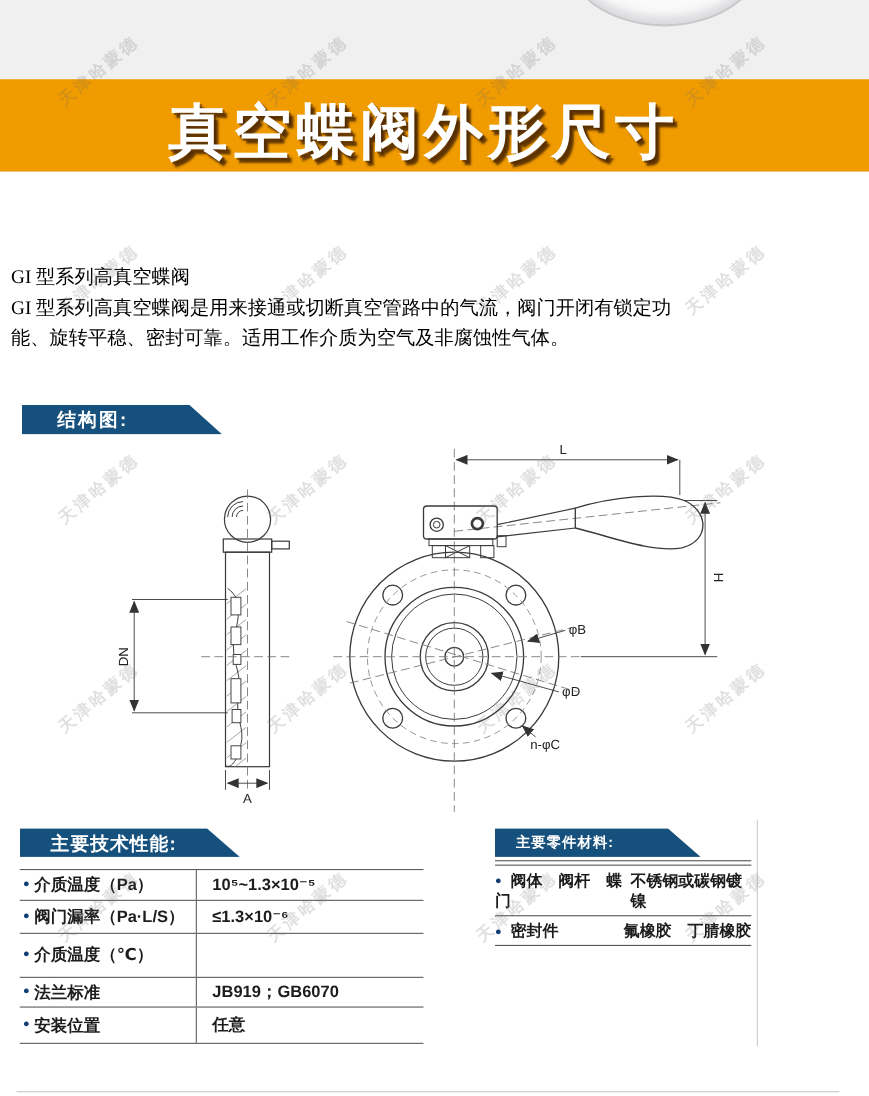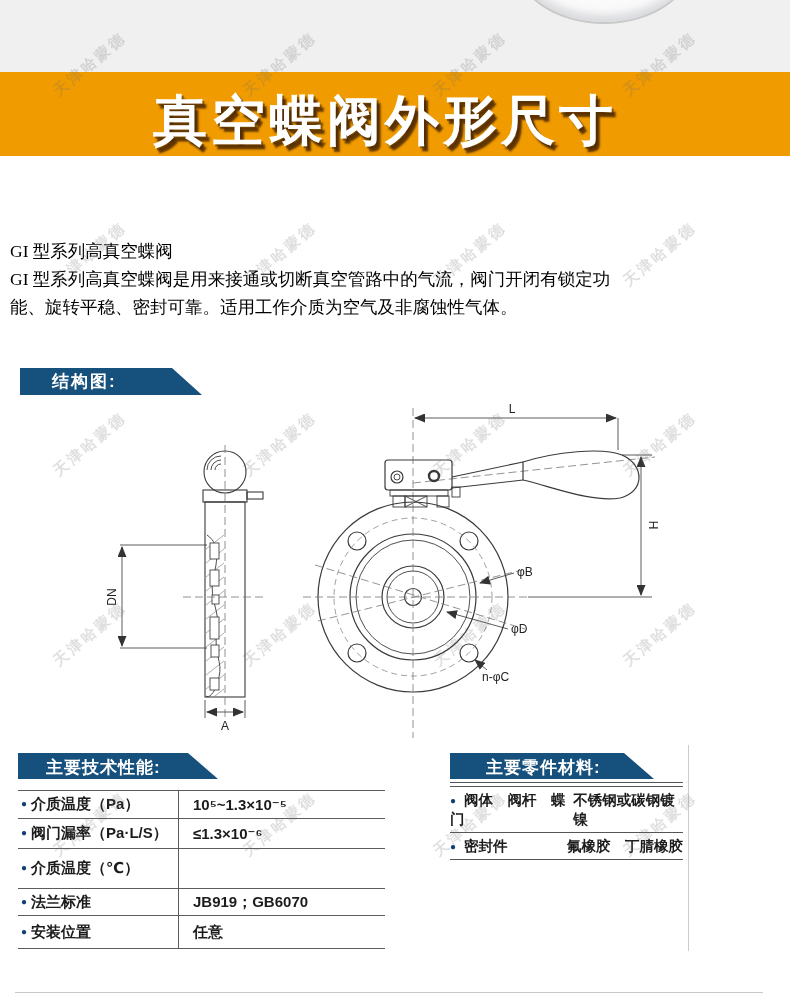--- a/index.html
+++ b/index.html
@@ -29,21 +29,21 @@
     font-size:17.5px;line-height:28px;color:#000000;}
   
   .flag{
     position:absolute;color:#fff;font-weight:bold;
     display:flex;align-items:center;
     clip-path:polygon(0 0, calc(100% - 30px) 0, 100% 100%, 0 100%);
   }
   .flag span{white-space:nowrap;margin-left:12px;}
   .flag-structure{left:20px;top:368px;width:162px;height:27px;font-size:17px;padding-left:20px;letter-spacing:2px;}
   .flag-performance{left:18px;top:753px;width:184px;height:26px;font-size:17px;padding-left:16px;letter-spacing:1px;}
-  .flag-materials{left:450px;top:753px;width:180px;height:26px;font-size:17px;padding-left:24px;letter-spacing:1px;align-items:flex-end;}
+  .flag-materials{left:450px;top:753px;width:180px;height:26px;font-size:13px;padding-left:7px;letter-spacing:1px;}
   .flag-dimensions{left:15px;top:961px;width:230px;height:29px;font-size:19px;padding-left:20px;letter-spacing:1px;}
   
   .ptable{position:absolute;left:18px;top:790px;width:367px;font-size:15px;font-weight:bold;color:#1c1c1c;}
   .prow{display:flex;border-top:1px solid #5c5c5c;align-items:center;}
   .prow:last-child{border-bottom:1px solid #5c5c5c;}
   .prow .lbl{width:157px;flex:0 0 157px;align-self:stretch;display:flex;align-items:center;
     border-right:1px solid #5c5c5c;padding-left:3px;}
   .prow .val{padding-left:14px;white-space:pre-line;line-height:18px;}
   .bullet{font-size:10px;margin-right:4px;position:relative;top:-1px;}
   .h28{min-height:27px}.h30{min-height:29px}.h42{min-height:39px}.h27{min-height:26px}.h32{min-height:32px}

